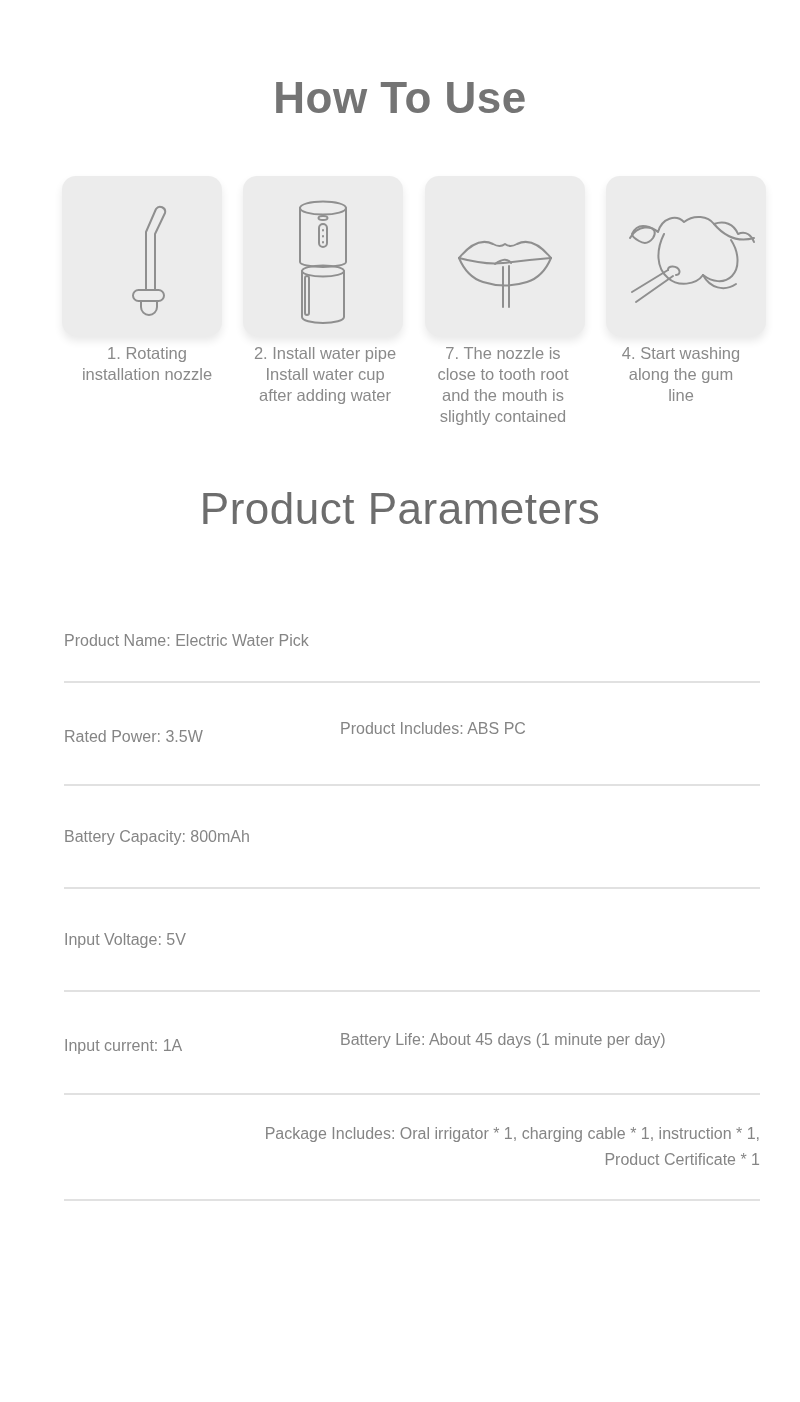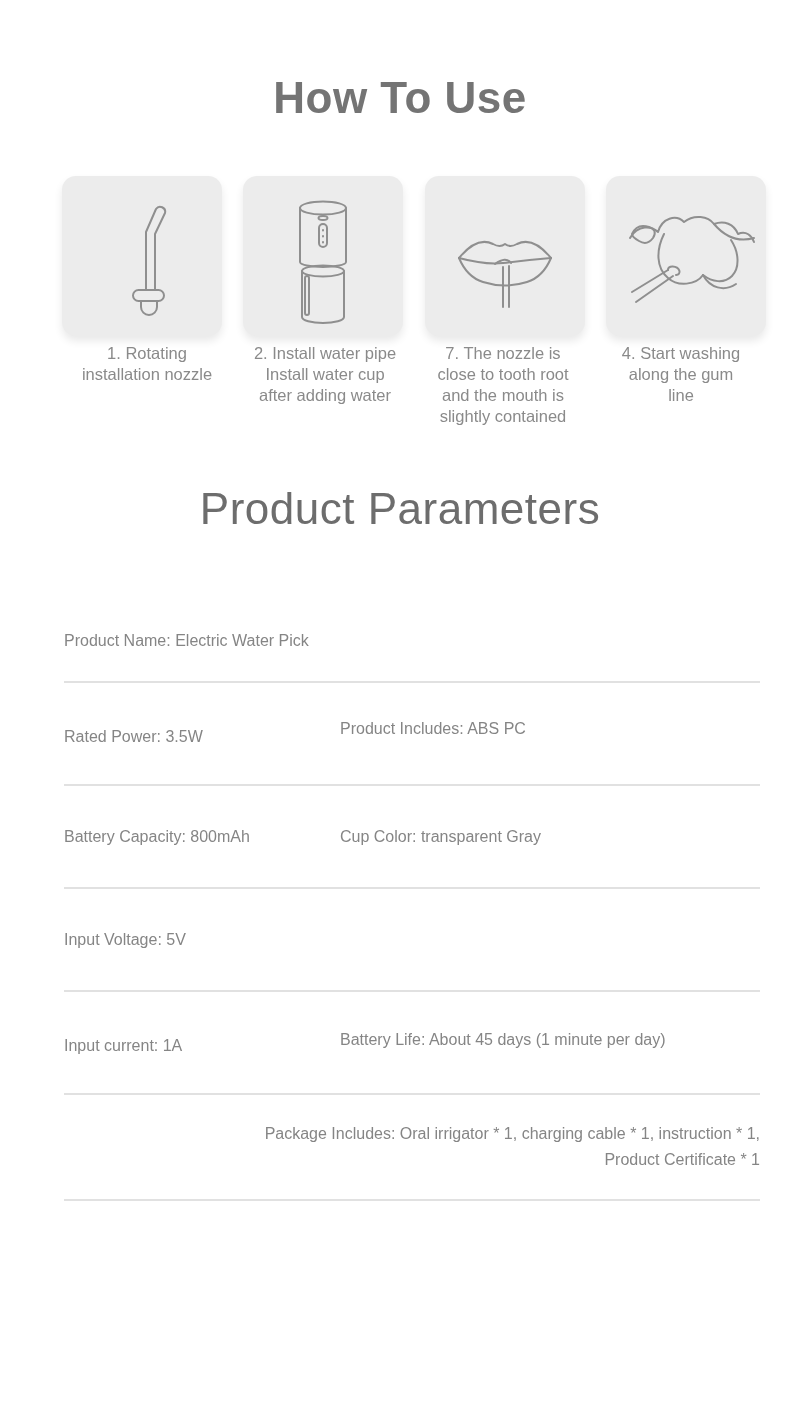--- a/index.html
+++ b/index.html
@@ -184,21 +184,20 @@
       <div class="param-right"></div>
     </div>
 
     <div class="param-row">
       <div class="param-left nudge-down-3">Rated Power: 3.5W</div>
       <div class="param-right nudge-up-5">Product Includes: ABS PC</div>
     </div>
 
     <div class="param-row">
       <div class="param-left">Battery Capacity: 800mAh</div>
-      <div class="param-right">Cup Color: transparent Gray</div>
     </div>
 
     <div class="param-row">
       <div class="param-left">Input Voltage: 5V</div>
     </div>
 
     <div class="param-row">
       <div class="param-left nudge-down-3">Input current: 1A</div>
       <div class="param-right nudge-up-3">Battery Life: About 45 days (1 minute per day)</div>
     </div>

